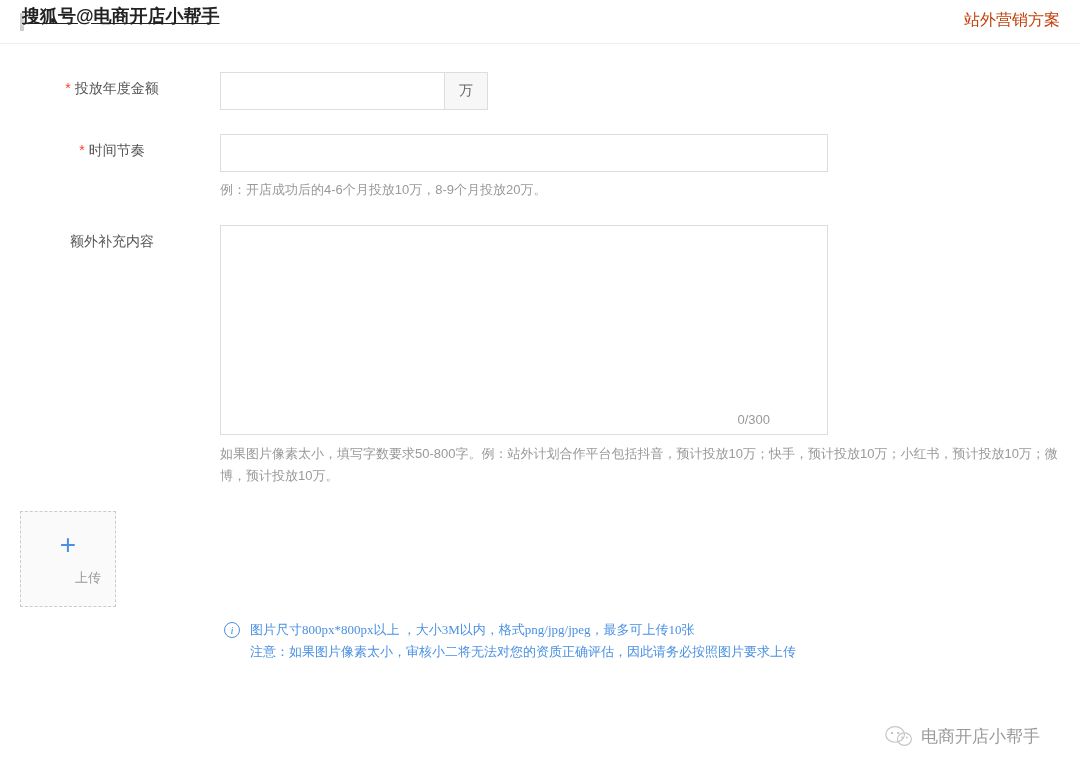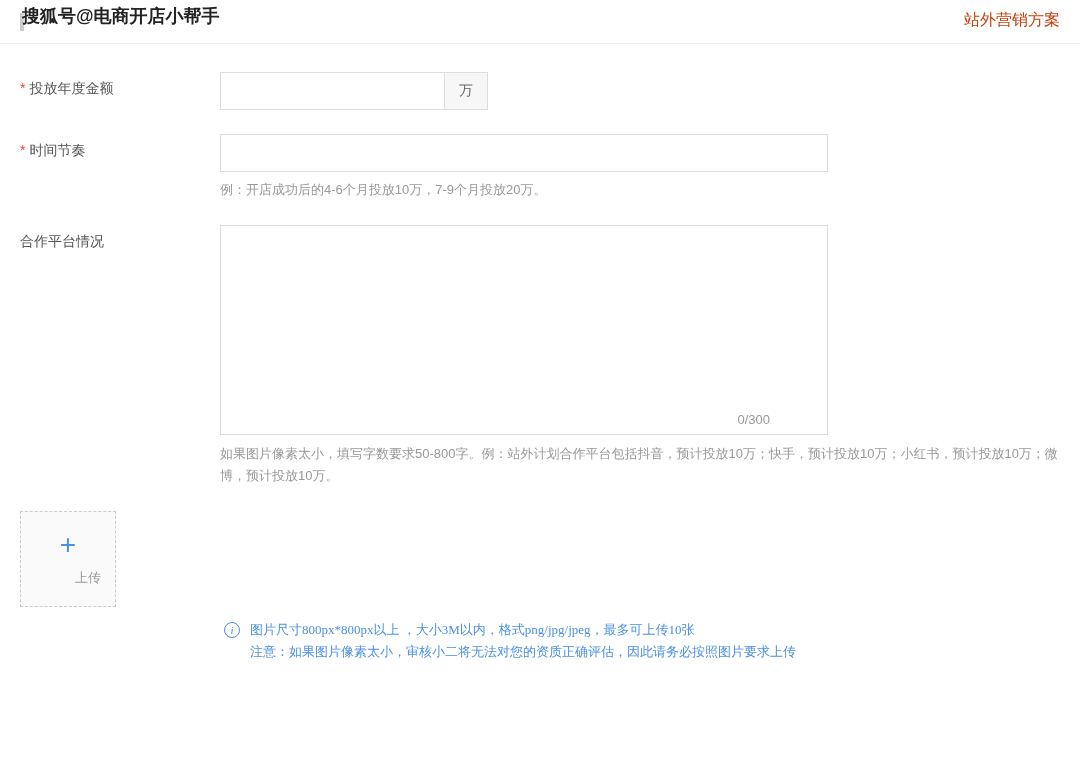--- a/index.html
+++ b/index.html
@@ -16,20 +16,21 @@
     }
     .top-watermark {
       position: absolute;
       top: 4px;
       left: 22px;
       font-size: 18px;
       font-weight: bold;
       color: #222;
       text-shadow: 0 0 2px #fff, 0 0 2px #fff;
       z-index: 5;
+      text-decoration: underline;
     }
     .section-header {
       padding: 10px 20px 12px 38px;
       font-size: 16px;
       color: #c2410c;
       border-bottom: 1px solid #eee;
       position: relative;
       text-align: right;
     }
     .section-header::before {
@@ -43,21 +44,21 @@
     }
     .form-container {
       padding: 28px 20px 20px 20px;
     }
     .form-row {
       display: flex;
       margin-bottom: 24px;
     }
     .form-label {
       width: 200px;
-      text-align: left;
+      text-align: center;
       padding-right: 16px;
       padding-top: 8px;
       color: #555;
       flex-shrink: 0;
     }
     .required {
       color: #ff3b30;
       margin-right: 4px;
     }
     .form-control {
@@ -222,28 +223,28 @@
         </div>
       </div>
     </div>
 
     <div class="form-row">
       <div class="form-label">
         <span class="required">*</span><span>时间节奏</span>
       </div>
       <div class="form-control">
         <input type="text" class="text-input wide" value="" style="">
-        <div class="hint">例：开店成功后的4-6个月投放10万，7-9个月投放20万。</div>
+        <div class="hint">例：开店成功后的4-6个月投放10万，8-9个月投放20万。</div>
       </div>
     </div>
 
 
     <div class="form-row">
       <div class="form-label">
-        <span>合作平台情况</span>
+        <span>额外补充内容</span>
       </div>
       <div class="form-control">
         <div class="textarea-wrap">
           <textarea class="textarea-input" style=""></textarea>
           <div class="char-count">0/300</div>
         </div>
         <div class="hint-wide">如果图片像素太小，填写字数要求50-800字。例：站外计划合作平台包括抖音，预计投放10万；快手，预计投放10万；小红书，预计投放10万；微博，预计投放10万。</div>
       </div>
     </div>
 
@@ -259,14 +260,25 @@
     <div class="info-row">
       <div class="info-icon">i</div>
       <div class="info-text">
         <div>图片尺寸800px*800px以上 ，大小3M以内，格式png/jpg/jpeg，最多可上传10张</div>
         <div>注意：如果图片像素太小，审核小二将无法对您的资质正确评估，因此请务必按照图片要求上传</div>
       </div>
     </div>
 
   </div>
 
+  <div class="bottom-watermark">
+    <svg class="wechat-icon" viewBox="0 0 36 30">
+      <ellipse cx="13" cy="13" rx="12" ry="10" fill="none" stroke="#888" stroke-width="1.5"></ellipse>
+      <ellipse cx="25" cy="19" rx="9" ry="8" fill="none" stroke="#888" stroke-width="1.5"></ellipse>
+      <circle cx="9" cy="11" r="1.5" fill="#888"></circle>
+      <circle cx="17" cy="11" r="1.5" fill="#888"></circle>
+      <circle cx="22" cy="17" r="1.2" fill="#888"></circle>
+      <circle cx="28" cy="17" r="1.2" fill="#888"></circle>
+    </svg>
+    <span>电商开店小帮手</span>
+  </div>
 
 </div>
 
 </body></html>

